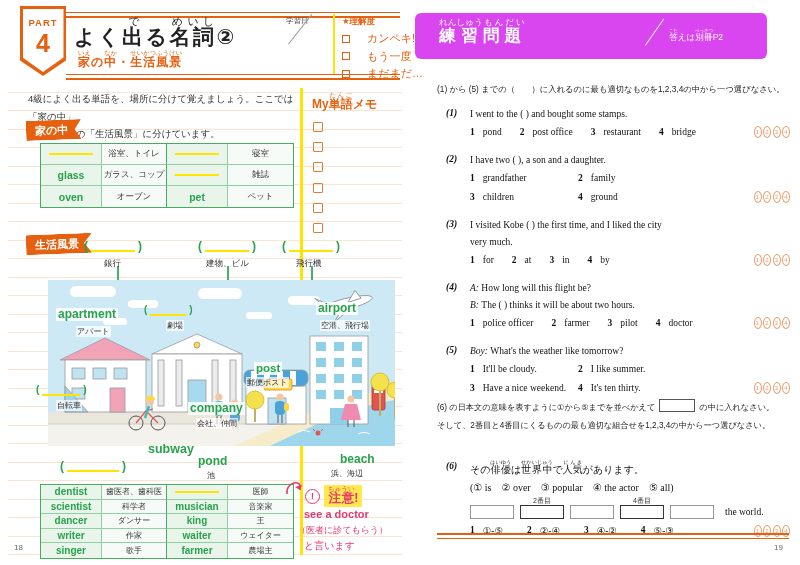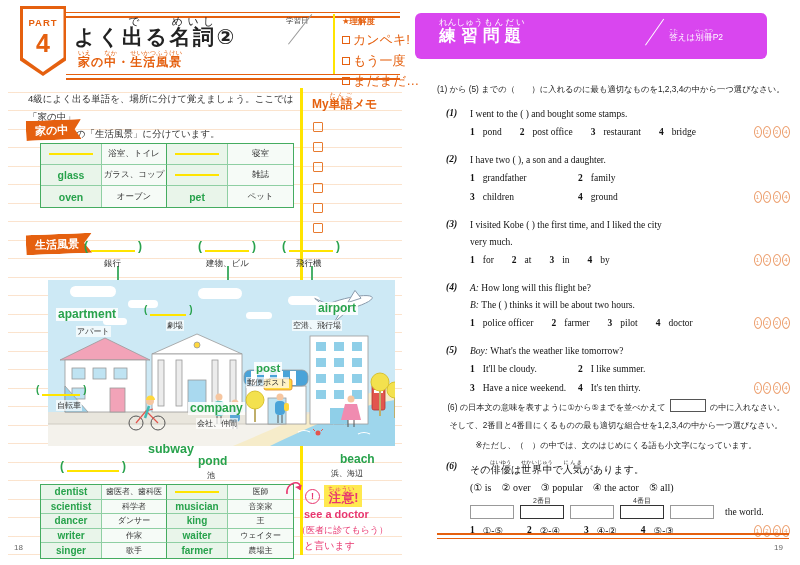--- a/index.html
+++ b/index.html
@@ -22,21 +22,21 @@
   .dline{height:3px;border-top:1.5px solid #e5600f;border-bottom:2.5px solid #e5600f;}
   #dline-top{left:66px;top:12px;width:334px;}
   #dline-mid{left:66px;top:74px;width:334px;}
   #title{left:74px;top:16px;font-size:21px;font-weight:bold;color:#222;letter-spacing:2.5px;white-space:nowrap;z-index:2;}
   #subtitle{left:78px;top:50px;font-size:12px;font-weight:bold;color:#e5600f;letter-spacing:1px;white-space:nowrap;z-index:2;}
   #studydate{left:286px;top:16px;font-size:7.5px;color:#444;}
   #slash{left:288px;top:44px;width:38px;border-top:1.2px solid #999;transform:rotate(-52deg);transform-origin:left top;}
   #vline-check{left:333px;top:14px;width:2px;height:60px;background:#ffe400;}
   #checklist{left:342px;top:16px;}
   .chk-title{font-weight:bold;font-size:8.5px;color:#e5600f;margin-bottom:3px;}
-  .chk-item{display:flex;align-items:center;gap:3px;margin-bottom:2.5px;font-size:13px;color:#e5600f;}
+  .chk-item{display:flex;align-items:center;gap:17px;margin-bottom:2.5px;font-size:11px;color:#e5600f;}
   .cbox{width:6px;height:6px;border:1px solid #e5600f;display:inline-block;flex:none;}
   #intro{left:28px;top:90px;width:278px;font-size:9.5px;line-height:17.5px;color:#333;z-index:1;}
   #vline-main{left:300px;top:88px;width:2.5px;height:467px;background:#ffe400;z-index:1;}
   #memo-title{left:312px;top:92px;font-size:12px;font-weight:bold;color:#e5600f;z-index:1;}
   #memo-boxes{left:313px;top:122px;z-index:1;}
   .mbox{width:8px;height:8px;border:1.4px solid #e87b2f;margin-bottom:10.2px;border-radius:1px;}
   .tag{position:absolute;background:#e5600f;color:#fff;font-weight:bold;font-size:11px;
        padding:2.5px 13px 2.5px 9px;clip-path:polygon(0 0,100% 0,88% 50%,100% 100%,0 100%);
        transform:rotate(-2deg);z-index:2;white-space:nowrap;}
   #tag-house{left:26px;top:120px;}
@@ -98,21 +98,21 @@
   .ital{font-style:italic;}
   .optrow{position:relative;display:flex;align-items:center;line-height:19px;font-size:9.5px;color:#111;}
   .optrow.row .opt{margin-right:18px;}
   .optrow.grid .opt{width:108px;margin-right:0;}
   .opt{display:inline-flex;white-space:nowrap;}
   .optn{font-weight:bold;margin-right:8px;}
   .bubbles{position:absolute;right:0;top:3px;display:flex;gap:1.5px;
            font-family:"Liberation Sans","DejaVu Sans",sans-serif;}
   .bub{width:8px;height:12px;border:1px solid #ec9d6b;border-radius:50%;font-size:6px;color:#ec9d6b;
        display:flex;align-items:center;justify-content:center;box-sizing:border-box;flex:none;}
-  #q6instr{left:437px;top:399px;width:358px;text-align:center;}
+  #q6instr{left:437px;top:399px;width:358px;}
   .jline{font-size:8.2px;line-height:17.5px;color:#222;white-space:nowrap;}
   .jline3{margin-top:3px;}
   .ibox{display:inline-block;width:34px;height:11px;border:1.2px solid #555;vertical-align:-2px;margin:0 4px;}
   #q6{left:437px;top:459px;width:353px;height:92px;font-family:"Liberation Serif","DejaVu Serif",serif;}
   #q6-sentence{position:absolute;left:33px;top:0;font-size:10px;color:#111;white-space:nowrap;
                font-family:"Liberation Sans","DejaVu Sans",sans-serif;}
   #q6-choices{position:absolute;left:33px;top:22px;font-size:10px;color:#111;white-space:nowrap;}
   .boxlabel{position:absolute;top:37px;font-size:7px;color:#333;
             font-family:"Liberation Sans","DejaVu Sans",sans-serif;}
   #q6-lb2{left:96px;} #q6-lb4{left:196px;}
@@ -353,21 +353,21 @@
 
     <div class="slabel" style="left:56px;top:308px;">apartment</div>
     <div class="smean" style="left:76px;top:326px;">アパート</div>
     <div class="blankgroup" style="left:144px;top:304px;">
       <span class="paren" style="font-size:10px;">(</span>
         <span class="bline" style="width:36px;"></span>
         <span class="paren" style="font-size:10px;">)</span>
     </div>
     <div class="smean" style="left:166px;top:320px;">劇場</div>
     <div class="slabel" style="left:316px;top:302px;">airport</div>
-    <div class="smean" style="left:292px;top:320px;">空港、飛行場</div>
+    <div class="smean" style="left:320px;top:320px;">空港、飛行場</div>
     <div class="slabel" style="left:254px;top:362px;font-size:11.5px;">post</div>
     <div class="smean" style="left:246px;top:377px;">郵便ポスト</div>
     <div class="slabel" style="left:188px;top:402px;">company</div>
     <div class="smean" style="left:196px;top:418px;">会社、仲間</div>
     <div class="blankgroup" style="left:36px;top:384px;">
       <span class="paren" style="font-size:10px;">(</span>
         <span class="bline" style="width:38px;"></span>
         <span class="paren" style="font-size:10px;">)</span>
     </div>
     <div class="smean" style="left:56px;top:400px;">自転車</div>
@@ -585,21 +585,20 @@
             </span>
           </div>
         </div>
       </div>
 
     <div class="abs" id="q6instr">
       <div class="jline">
         <span>(6) の日本文の意味を表すように①から⑤までを並べかえて</span><span class="ibox"></span><span>の中に入れなさい。</span>
       </div>
       <div class="jline">そして、2番目と4番目にくるものの最も適切な組合せを1,2,3,4の中から一つ選びなさい。</div>
-      <div class="jline jline3">※ただし、（　）の中では、文のはじめにくる語も小文字になっています。</div>
     </div>
 
     <div class="abs" id="q6">
       <span class="qnum">(6)</span>
       <div id="q6-sentence">その<ruby>俳優<rt>はいゆう</rt></ruby>は<ruby>世界中<rt>せかいじゅう</rt></ruby>で<ruby>人気<rt>にんき</rt></ruby>があります。</div>
       <div id="q6-choices">(① is　② over　③ popular　④ the actor　⑤ all)</div>
       <span class="boxlabel" id="q6-lb2">2番目</span>
       <span class="boxlabel" id="q6-lb4">4番目</span>
       <div id="q6-boxes">
           <span class="qbox"></span>

